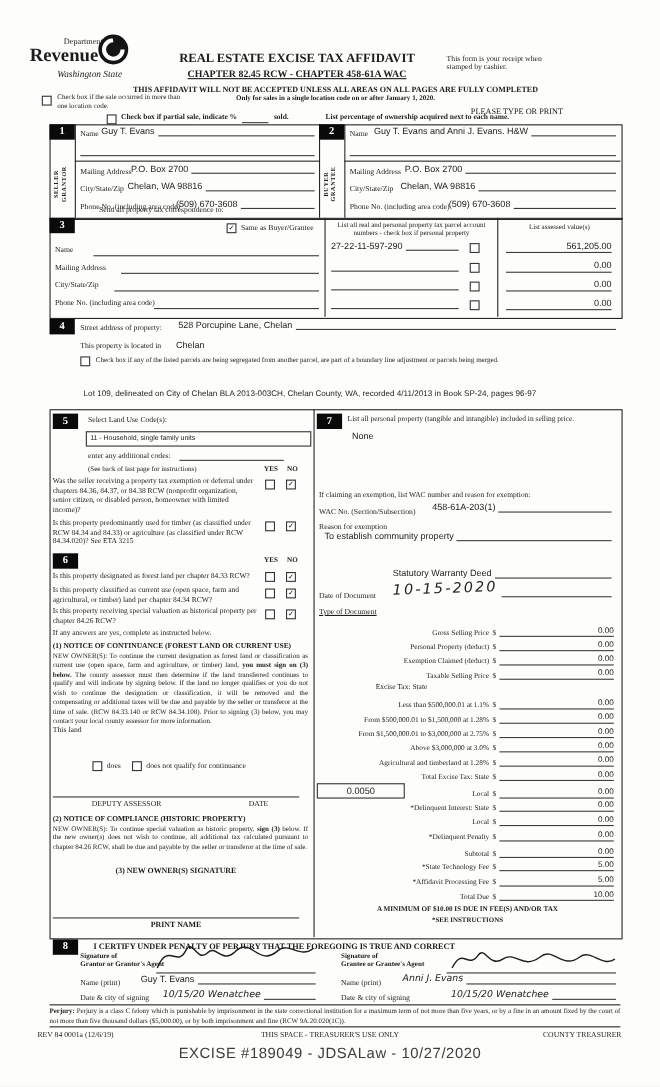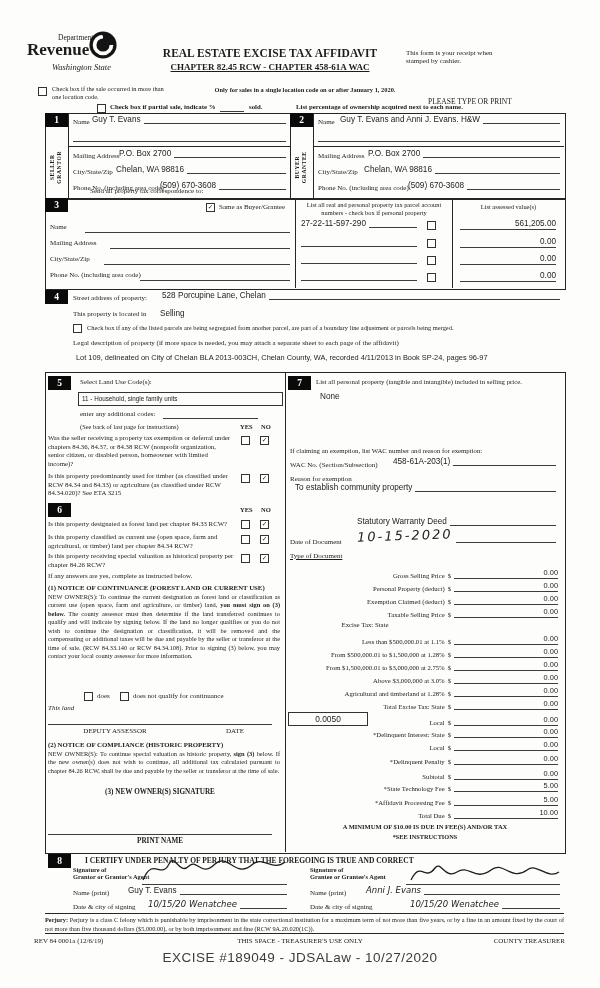--- a/index.html
+++ b/index.html
@@ -44,20 +44,21 @@
   <svg class="abs" style="left:88px;top:30px;" width="30" height="30" viewBox="0 0 32 32">
     <circle cx="16" cy="16" r="14.5" fill="#141414"></circle>
     <path d="M16 7 a9 9 0 1 0 9 9" stroke="#fdfdfb" stroke-width="4" fill="none"></path>
     <path d="M14 2 L26 8 L18 12 Z" fill="#141414"></path>
   </svg>
   <div class="abs i" style="left:52px;top:62px;font-size:8.5px;">Washington State</div>
 
   <div class="abs b ctr" style="left:130px;top:47px;width:280px;font-size:11.5px;">REAL ESTATE EXCISE TAX AFFIDAVIT</div>
   <div class="abs b ctr" style="left:130px;top:62px;width:280px;font-size:9px;text-decoration:underline;">CHAPTER 82.45 RCW - CHAPTER 458-61A WAC</div>
   <div class="abs lbl" style="left:406px;top:49px;width:100px;">This form is your receipt when stamped by cashier.</div>
+  <div class="abs b ctr" style="left:45px;top:77px;width:520px;font-size:7.3px;">THIS AFFIDAVIT WILL NOT BE ACCEPTED UNLESS ALL AREAS ON ALL PAGES ARE FULLY COMPLETED</div>
   <div class="abs b ctr" style="left:45px;top:86px;width:520px;font-size:6.4px;">Only for sales in a single location code on or after January 1, 2020.</div>
 
   <span class="cb" style="left:38px;top:87px;"></span>
   <div class="abs sm" style="left:52px;top:85px;width:118px;">Check box if the sale occurred in more than one location code.</div>
   <div class="abs lbl" style="left:428px;top:98px;font-size:7.5px;">PLEASE TYPE OR PRINT</div>
 
   <span class="cb" style="left:97px;top:104px;"></span>
   <div class="abs b" style="left:110px;top:103px;font-size:6.8px;">Check box if partial sale, indicate %</div>
   <span class="abs ul" style="left:220px;top:103px;width:24px;height:8px;"></span>
   <div class="abs b" style="left:249px;top:103px;font-size:6.8px;">sold.</div>
@@ -158,24 +159,23 @@
   <div class="abs val rt ul" style="left:460px;top:254px;width:96px;padding-bottom:1px;">0.00</div>
   <div class="abs val rt ul" style="left:460px;top:271px;width:96px;padding-bottom:1px;">0.00</div>
 
   <div class="badge" style="left:45px;top:290px;">4</div>
   <div class="abs lbl" style="left:73px;top:294px;">Street address of property:</div>
   <div class="frow" style="left:162px;top:291px;width:398px;">
     <span class="val">528 Porcupine Lane, Chelan</span>
       <span class="fill ul"></span>
   </div>
   <div class="abs lbl" style="left:73px;top:310px;">This property is located in</div>
-  <div class="abs val" style="left:160px;top:309px;">Selling</div>
+  <div class="abs val" style="left:160px;top:309px;">Chelan</div>
   <span class="cb" style="left:73px;top:324px;"></span>
   <div class="abs sm" style="left:87px;top:324px;width:470px;">Check box if any of the listed parcels are being segregated from another parcel, are part of a boundary line adjustment or parcels being merged.</div>
-  <div class="abs lbl" style="left:73px;top:339px;">Legal description of property (if more space is needed, you may attach a separate sheet to each page of the affidavit)</div>
   <div class="abs" style="left:76px;top:353px;width:480px;font-family:'Liberation Sans',sans-serif;font-size:7.4px;">Lot 109, delineated on City of Chelan BLA 2013-003CH, Chelan County, WA, recorded 4/11/2013 in Book SP-24, pages 96-97</div>
 
   <div class="abs box" style="left:45px;top:372px;width:519px;height:480px;"></div>
   <div class="vline" style="left:285px;top:372px;height:480px;"></div>
 
   <div class="badge" style="left:48px;top:376px;">5</div>
   <div class="abs lbl" style="left:80px;top:378px;">Select Land Use Code(s):</div>
   <div class="abs" style="left:78px;top:392px;width:200px;height:12px;border:1px solid #333;font:6.3px/12px 'Liberation Sans',sans-serif;padding-left:3px;">11 - Household, single family units</div>
   <div class="abs lbl" style="left:80px;top:410px;">enter any additional codes:</div>
   <span class="abs ul" style="left:163px;top:410px;width:95px;height:8px;"></span>
@@ -206,21 +206,21 @@
   <div class="abs q" style="left:48px;top:552px;width:188px;">Is this property receiving special valuation as historical property per chapter 84.26 RCW?</div>
   <span class="cb" style="left:241px;top:554px;"></span>
   <span class="cb" style="left:260px;top:554px;"><span>✓</span></span>
 
   <div class="abs q" style="left:48px;top:572px;width:230px;">If any answers are yes, complete as instructed below.</div>
   <div class="abs b" style="left:48px;top:584px;font-size:6.8px;">(1) NOTICE OF CONTINUANCE (FOREST LAND OR CURRENT USE)</div>
   <div class="abs" style="left:48px;top:593px;width:232px;font-size:6.4px;line-height:1.32;text-align:justify;">
     <span>NEW OWNER(S): To continue the current designation as forest land or classification as current use (open space, farm and agriculture, or timber) land, </span><span class="b">you must sign on (3) below.</span><span> The county assessor must then determine if the land transferred continues to qualify and will indicate by signing below. If the land no longer qualifies or you do not wish to continue the designation or classification, it will be removed and the compensating or additional taxes will be due and payable by the seller or transferor at the time of sale. (RCW 84.33.140 or RCW 84.34.108). Prior to signing (3) below, you may contact your local county assessor for more information.</span>
   </div>
 
-  <div class="abs lbl" style="left:48px;top:704px;font-style:italic;">This land</div>
+  <div class="abs lbl" style="left:48px;top:659px;">This land</div>
   <span class="cb" style="left:84px;top:692px;"></span>
   <div class="abs lbl" style="left:97px;top:692px;text-align:center;">does</div>
   <span class="cb" style="left:120px;top:692px;"></span>
   <div class="abs lbl" style="left:133px;top:692px;">does not qualify for continuance</div>
 
   <span class="abs ul" style="left:48px;top:716px;width:224px;height:8px;"></span>
   <div class="abs lbl ctr" style="left:70px;top:727px;width:90px;">DEPUTY ASSESSOR</div>
   <div class="abs lbl ctr" style="left:210px;top:727px;width:50px;">DATE</div>
 
   <div class="abs b" style="left:48px;top:741px;font-size:6.8px;">(2) NOTICE OF COMPLIANCE (HISTORIC PROPERTY)</div>

